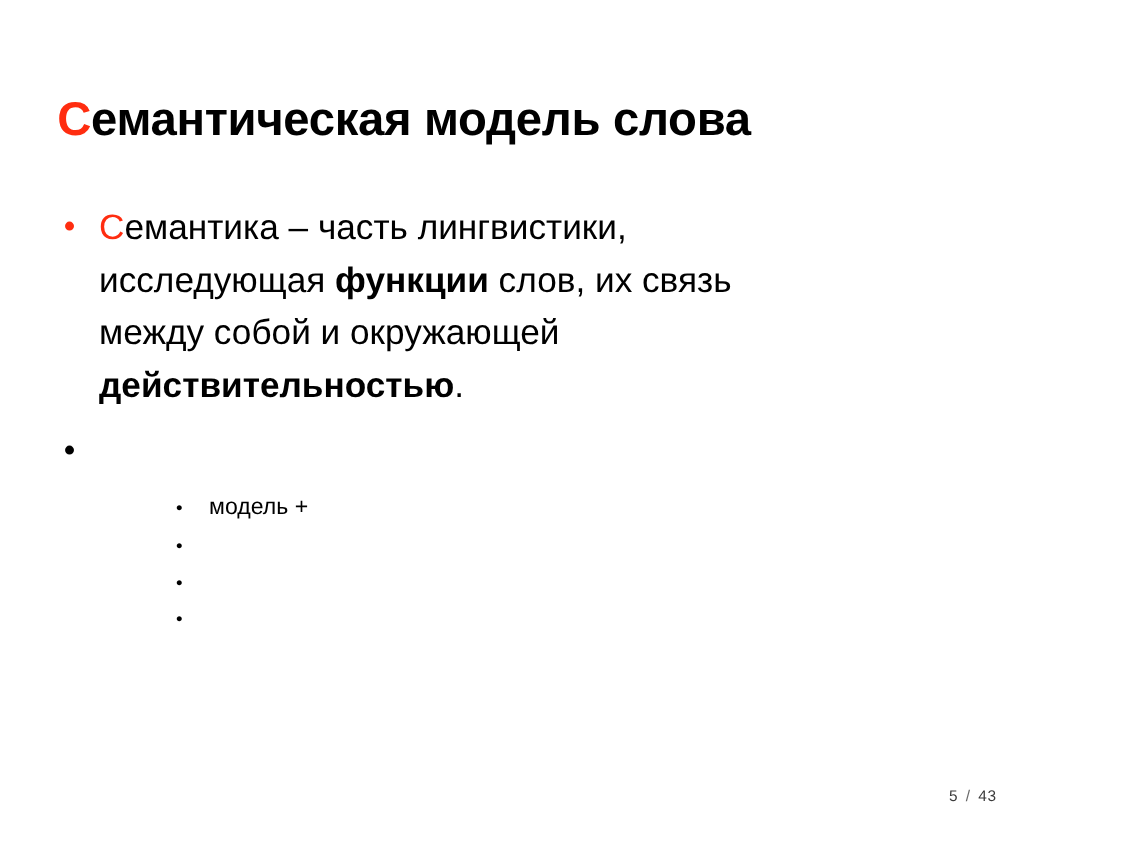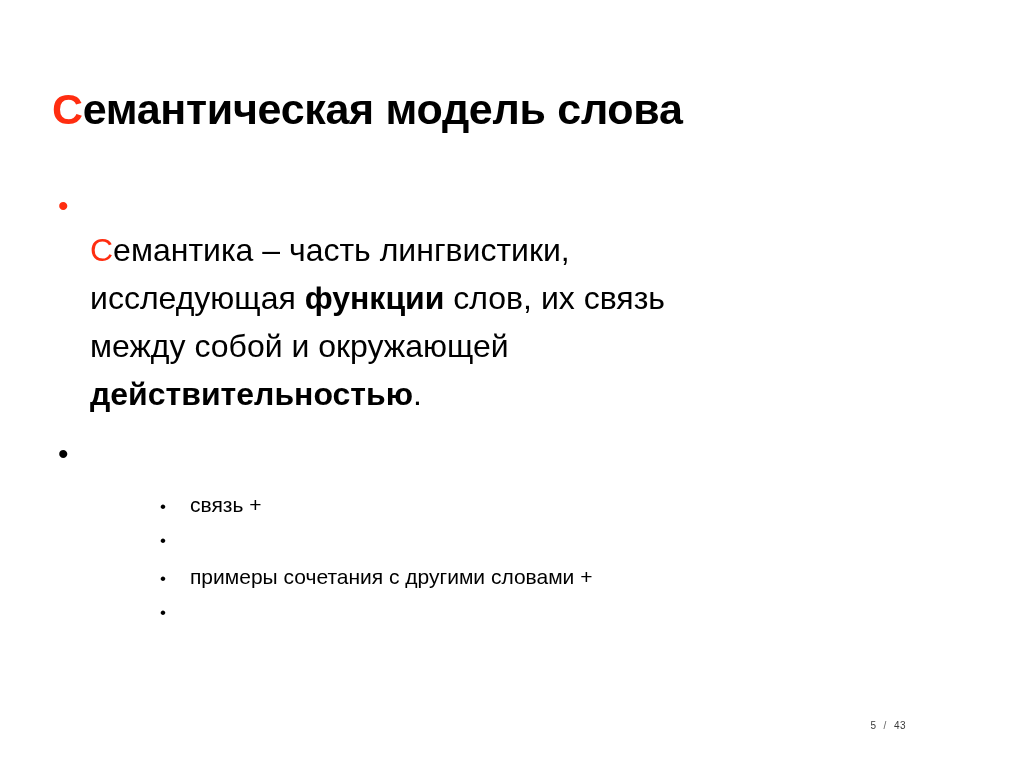--- a/index.html
+++ b/index.html
@@ -56,21 +56,20 @@
     width: 38px;
     flex: 0 0 38px;
     text-align: left;
     padding-left: 6px;
     box-sizing: border-box;
   }
   .l1 .txt {
     font-size: 32px;
     line-height: 48px;
     max-width: 600px;
-    margin-top: 44px;
   }
   .l1.second {
     margin-top: 12px;
   }
   .l1.second .dot {
     color: #000000;
   }
   .l1 .txt b {
     font-weight: bold;
   }
@@ -93,21 +92,21 @@
     text-align: left;
   }
   .l2 .txt2 {
     font-size: 21px;
     line-height: 26px;
   }
   .footer {
     position: absolute;
     right: 42px;
     bottom: 36px;
-    font-size: 10px;
+    font-size: 14px;
     color: #3a3a3a;
     letter-spacing: 0.5px;
   }
   .footer .sep {
     margin: 0 7px;
     color: #666;
   }
 </style>
 </head>
 <body>
@@ -125,28 +124,27 @@
       <span class="txt"><span class="accent">С</span><span>емантика – часть лингвистики, исследующая </span><b>функции</b><span> слов, их связь между собой и окружающей </span><b>действительностью</b><span>.</span></span>
     </div>
 
     <div class="l1 second">
       <span class="dot">•</span>
     </div>
 
     <div class="l2-wrap">
       <div class="l2">
         <span class="dot2">•</span>
-        <span class="txt2">связь +</span>
+        <span class="txt2">модель +</span>
       </div>
       <div class="l2">
         <span class="dot2">•</span>
       </div>
       <div class="l2">
         <span class="dot2">•</span>
-        <span class="txt2">примеры сочетания с другими словами +</span>
       </div>
       <div class="l2">
         <span class="dot2">•</span>
       </div>
     </div>
 
   </div>
 
   <div class="footer">
     <span>5</span><span class="sep">/</span><span>43</span>

